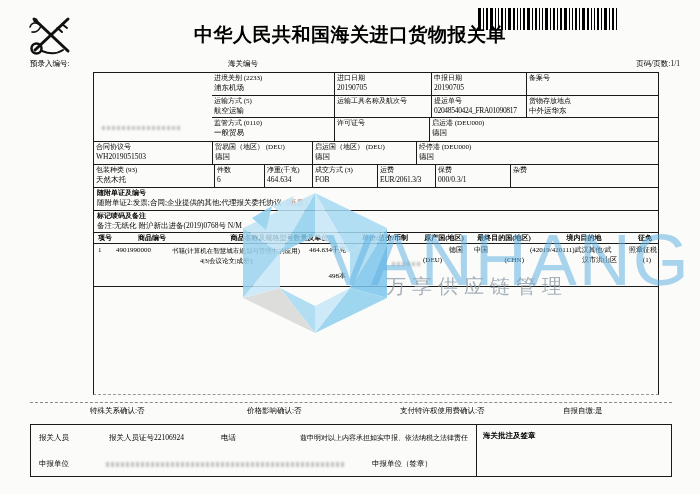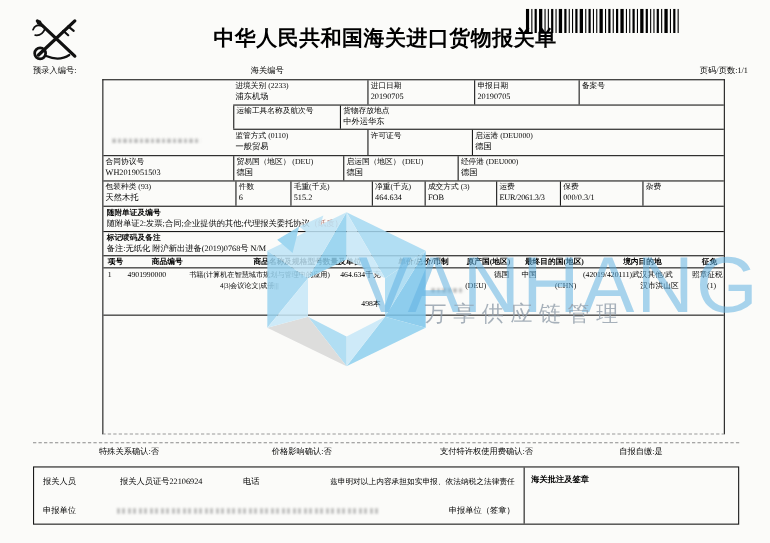--- a/index.html
+++ b/index.html
@@ -136,23 +136,31 @@
         <div class="c" style="width:95px">
             <div class="lbl">申报日期</div>
             <div class="val">20190705</div>
           </div>
         <div class="c" style="flex:1">
             <div class="lbl">备案号</div>
             <div class="val"></div>
           </div>
       </div>
       <div class="r">
+        <div class="c first" style="width:122px">
+            <div class="lbl">运输方式 (5)</div>
+            <div class="val">航空运输</div>
+          </div>
         <div class="c" style="width:97px">
             <div class="lbl">运输工具名称及航次号</div>
             <div class="val"></div>
+          </div>
+        <div class="c" style="width:95px">
+            <div class="lbl">提运单号</div>
+            <div class="val" style="letter-spacing:-.3px">02048540424_FRA01090817</div>
           </div>
         <div class="c" style="flex:1">
             <div class="lbl">货物存放地点</div>
             <div class="val">中外运华东</div>
           </div>
       </div>
       <div class="r">
         <div class="c first" style="width:122px">
             <div class="lbl">监管方式 (0110)</div>
             <div class="val">一般贸易</div>
@@ -189,24 +197,20 @@
   </div>
 
   <div class="r h23">
     <div class="c first" style="width:120px">
         <div class="lbl">包装种类 (93)</div>
         <div class="val">天然木托</div>
       </div>
     <div class="c" style="width:50px">
         <div class="lbl">件数</div>
         <div class="val">6</div>
-      </div>
-    <div class="c" style="width:74px">
-        <div class="lbl">毛重(千克)</div>
-        <div class="val">515.2</div>
       </div>
     <div class="c" style="width:48px">
         <div class="lbl">净重(千克)</div>
         <div class="val">464.634</div>
       </div>
     <div class="c" style="width:65px">
         <div class="lbl">成交方式 (3)</div>
         <div class="val">FOB</div>
       </div>
     <div class="c" style="width:58px">
@@ -273,21 +277,21 @@
 <div class="abs conf" style="left:563px"><span>自报自缴:</span><span>是</span></div>
 
 <div class="abs footer-box">
   <div class="fdiv"></div>
   <div class="ftxt" style="left:8px;top:8px">报关人员</div>
   <div class="ftxt" style="left:78px;top:8px">报关人员证号22106924</div>
   <div class="ftxt" style="left:190px;top:8px">电话</div>
   <div class="ftxt" style="left:205px;top:8px;width:232px;text-align:right;font-size:7px">兹申明对以上内容承担如实申报、依法纳税之法律责任</div>
   <div class="ftxt" style="left:8px;top:34px">申报单位</div>
   <div class="redact" style="left:75px;top:37px;width:240px;height:5px"></div>
-  <div class="ftxt" style="left:305px;top:34px;width:132px;text-align:right">申报单位（签章）</div>
+  <div class="ftxt" style="left:305px;top:34px;width:132px;text-align:center">申报单位（签章）</div>
   <div class="ftxt" style="left:452px;top:6px;font-weight:bold">海关批注及签章</div>
 </div>
 
 <svg class="abs wm" style="left:232px;top:188px;opacity:.85" width="166" height="150" viewBox="0 0 166 150">
   <g stroke="none">
     <polygon points="83,5 155,40 118,65" fill="#a5d9f2"></polygon>
     <polygon points="83,5 118,65 83,48" fill="#c7e8f8"></polygon>
     <polygon points="83,5 83,48 48,65" fill="#8ed0ef"></polygon>
     <polygon points="83,5 48,65 11,40" fill="#bfe4f6"></polygon>
     <polygon points="155,40 155,110 118,100" fill="#7cc6ec"></polygon>

